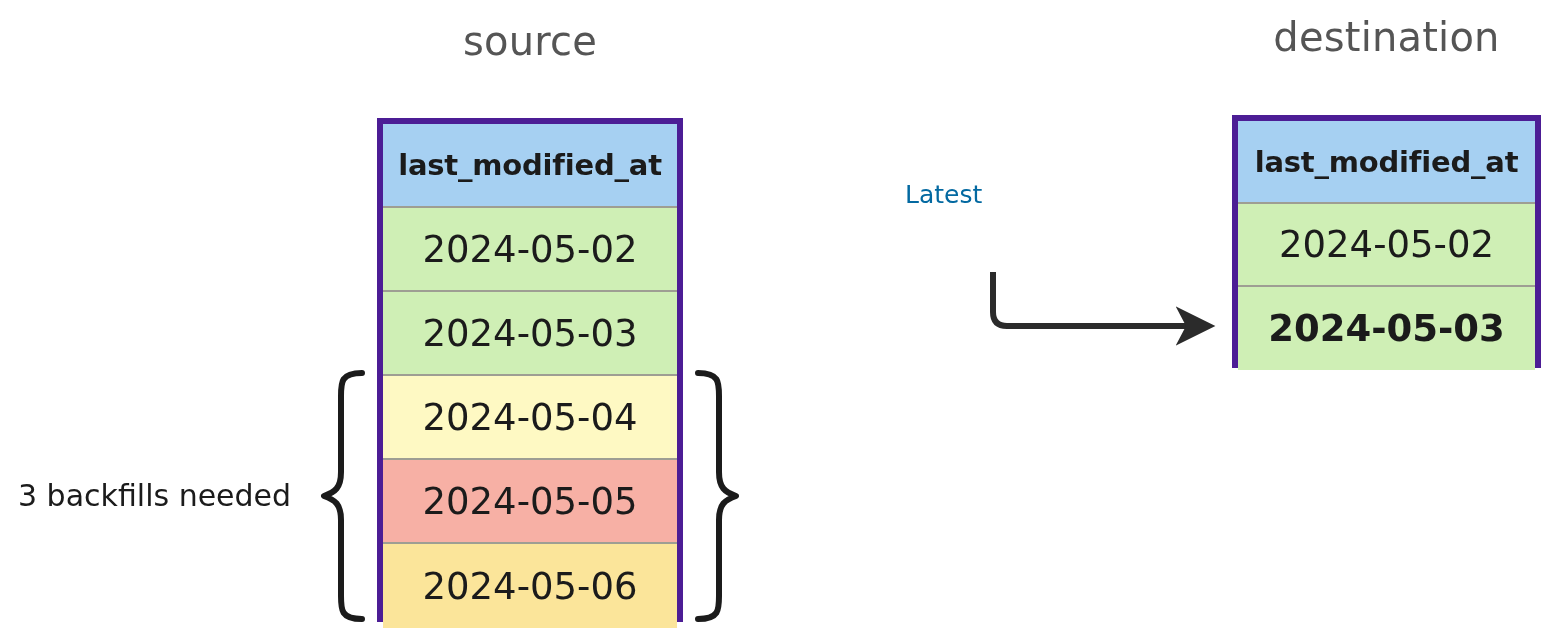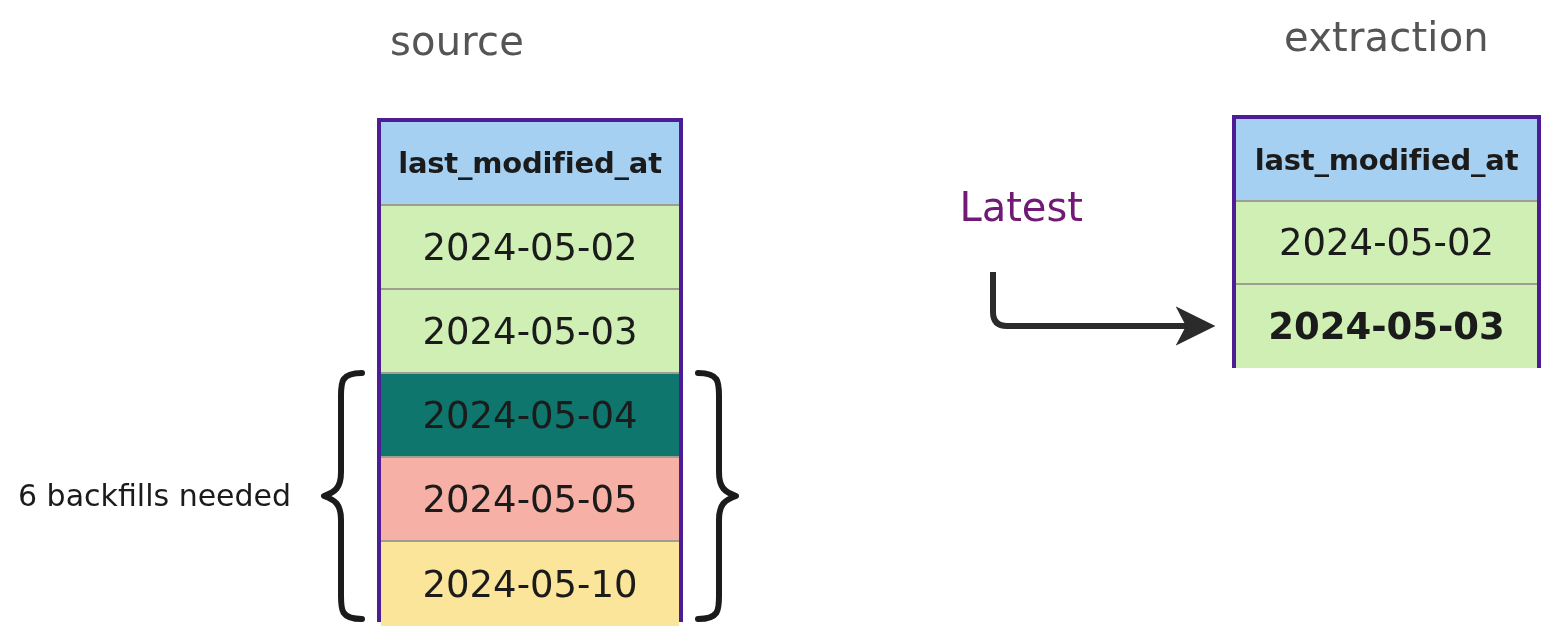--- a/index.html
+++ b/index.html
@@ -24,28 +24,28 @@
 
   
   .section-title {
     position: absolute;
     font-size: 40px;
     font-weight: 400;
     color: #555555;
     white-space: nowrap;
     letter-spacing: 0.2px;
   }
-  #title-source   { left: 390px; top: 18px; width: 306px; }
+  #title-source   { left: 377px; top: 18px; width: 306px; text-align: center; }
   #title-dest     { left: 1232px; top: 14px; width: 309px; text-align: center; }
 
   
   .table {
     position: absolute;
     box-sizing: border-box;
-    border: 4px solid #4c1d95;
+    border: 6px solid #4c1d95;
     background: #ffffff;
   }
   #source-table { left: 377px; top: 118px; width: 306px; height: 504px; }
   #dest-table   { left: 1232px; top: 115px; width: 309px; height: 253px; }
 
   .cell {
     box-sizing: border-box;
     display: flex;
     align-items: center;
     justify-content: center;
@@ -84,64 +84,64 @@
   }
   #label-backfills { left: 18px; top: 478px; }
   #label-missing   { left: 772px; top: 478px; }
 
   
   #label-latest {
     position: absolute;
     left: 905px;
     top: 176px;
     width: 178px;
-    text-align: right;
-    font-size: 40px;
+    text-align: left;
+    font-size: 25px;
     line-height: 1.55;
-    color: #701a75;
+    color: #0369a1;
   }
 
   svg.overlay {
     position: absolute;
     left: 0; top: 0;
     width: 1556px;
     height: 642px;
     pointer-events: none;
     overflow: visible;
   }
 </style>
 </head>
 <body>
 
 <div class="canvas">
 
   <div class="section-title" id="title-source">source</div>
 
-  <div class="section-title" id="title-dest">extraction</div>
+  <div class="section-title" id="title-dest">destination</div>
 
   <div class="table" id="source-table">
     <div class="cell header" style="background:#a6d0f2;">last_modified_at</div>
     <div class="cell data" style="background: rgb(207, 239, 181);">2024-05-02</div>
     <div class="cell data" style="background: rgb(207, 239, 181);">2024-05-03</div>
-    <div class="cell data" style="background: #0f766e;">2024-05-04</div>
+    <div class="cell data" style="background: #fef9c3;">2024-05-04</div>
     <div class="cell data" style="background: rgb(247, 176, 165);">2024-05-05</div>
-    <div class="cell data" style="background: rgb(251, 229, 154);">2024-05-10</div>
+    <div class="cell data" style="background: rgb(251, 229, 154);">2024-05-06</div>
   </div>
 
   <div class="table" id="dest-table">
     <div class="cell header" style="background:#a6d0f2;">last_modified_at</div>
     <div class="cell data" style="background: rgb(207, 239, 181);">2024-05-02</div>
     <div class="cell data bold" style="background: rgb(207, 239, 181);">2024-05-03</div>
   </div>
 
   <div id="label-latest">
     <div>Latest</div>
   </div>
 
-  <div class="brace-label" id="label-backfills">6 backfills needed</div>
+  <div class="brace-label" id="label-backfills">3 backfills needed</div>
 
 
   <svg class="overlay" viewBox="0 0 1556 642">
     <defs>
       <marker id="arrowhead" markerWidth="7" markerHeight="7" refX="5.2" refY="3.5" orient="auto" markerUnits="strokeWidth">
         <path d="M0,0.25 L6.6,3.5 L0,6.75 L1.7,3.5 Z" fill="#2b2b2b"></path>
       </marker>
     </defs>
 
     <path d="M 993,272 L 993,312 Q 993,326 1007,326 L 1207,326" fill="none" stroke="#2b2b2b" stroke-width="6" stroke-linecap="butt" stroke-linejoin="round" marker-end="url(#arrowhead)"></path>

